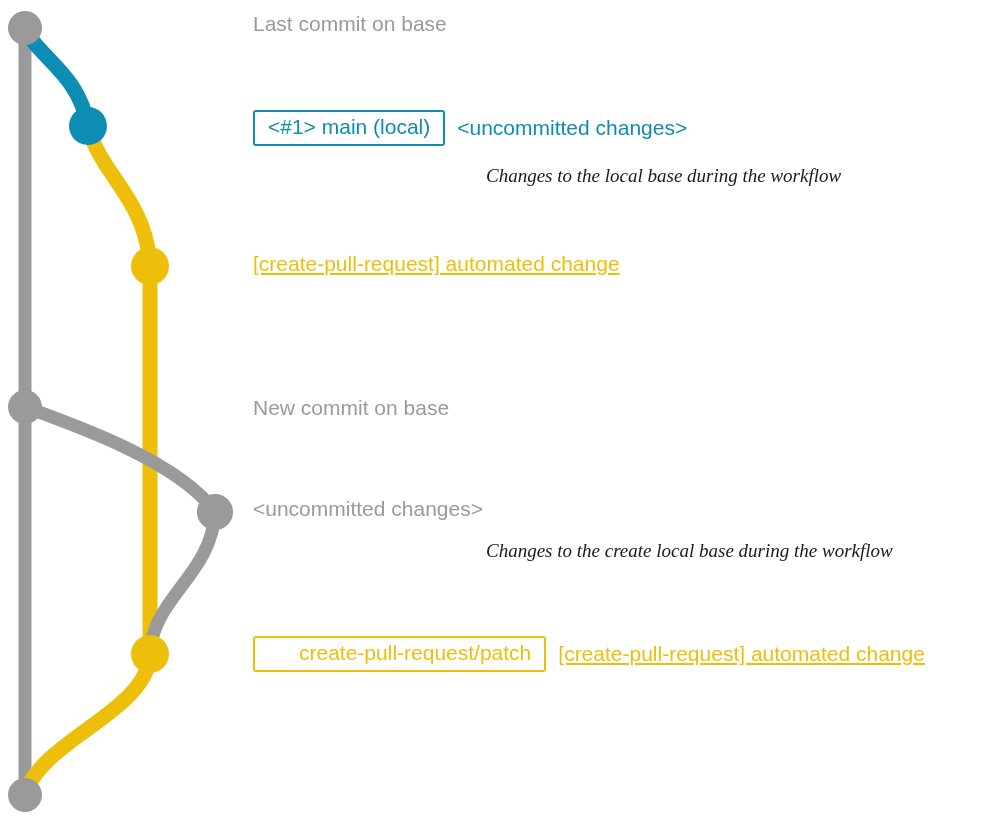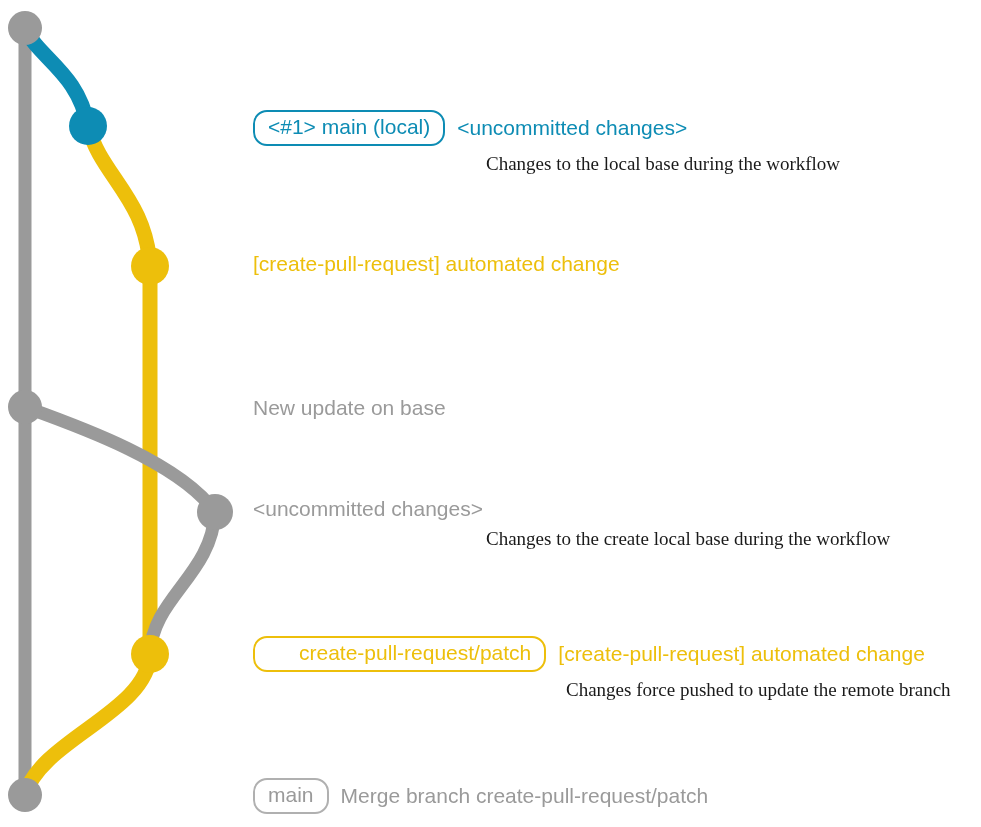--- a/index.html
+++ b/index.html
@@ -41,50 +41,51 @@
 
   .row-line {
     display: flex;
     align-items: center;
     white-space: nowrap;
   }
 
   .pill {
     display: inline-block;
     border: 2px solid #9a9a9a;
-    border-radius: 14px;
+    border-radius: 3px;
     padding: 3px 13px 5px 13px;
     font-size: 21px;
     line-height: 1.12;
     color: #9a9a9a;
     background: #ffffff;
     font-family: "Liberation Sans", sans-serif;
   }
   .pill.blue  { border-color: #0d8cb4; color: #0d8cb4; }
   .pill.yellow{ border-color: #edbf0b; color: #edbf0b; padding-left: 44px; }
   .pill.gray  { border-color: #b0b0b0; color: #9a9a9a; }
 
   .subject {
     font-size: 21px;
     line-height: 1.12;
     font-family: "Liberation Sans", sans-serif;
     white-space: nowrap;
   }
   .subject.blue   { color: #0d8cb4; }
-  .subject.yellow { color: #edbf0b; }
+  .subject.yellow { color: #edbf0b; text-decoration: underline; }
   .subject.gray   { color: #9a9a9a; }
 
   .pill + .subject { margin-left: 12px; text-align: right; }
 
   .note {
     font-family: "Liberation Serif", serif;
     font-size: 19px;
     color: #1a1a1a;
     white-space: nowrap;
-    margin-top: 7px;
+    margin-top: 19px;
+    font-style: italic;
   }
 </style>
 </head>
 <body>
 
 <svg id="graph-svg" viewBox="0 0 981 827" xmlns="http://www.w3.org/2000/svg" aria-hidden="true">
 
   <path d="M 25 28 L 25 795" stroke="#9a9a9a" stroke-width="13" fill="none" stroke-linecap="round"></path>
 
   <path d="M 25 28 C 38 58, 78 72, 88 126" stroke="#0d8cb4" stroke-width="15" fill="none" stroke-linecap="round"></path>
@@ -101,56 +102,54 @@
   <circle cx="88" cy="126" r="19" fill="#0d8cb4"></circle>
   <circle cx="150" cy="266" r="19" fill="#edbf0b"></circle>
   <circle cx="25" cy="407" r="17" fill="#9a9a9a"></circle>
   <circle cx="215" cy="512" r="18" fill="#9a9a9a"></circle>
   <circle cx="150" cy="654" r="19" fill="#edbf0b"></circle>
   <circle cx="25" cy="795" r="17" fill="#9a9a9a"></circle>
 </svg>
 
 <div class="rows">
 
+  <div class="row" style="top:12px">
+    <div class="row-line">
+      <span class="subject gray">Last commit on base</span>
+    </div>
+  </div>
 
   <div class="row" style="top:110px">
     <div class="row-line">
       <span class="pill blue">&lt;#1&gt; main (local)</span>
       <span class="subject blue">&lt;uncommitted changes&gt;</span>
     </div>
     <div class="note" style="margin-left:233px">Changes to the local base during the workflow</div>
   </div>
 
   <div class="row" style="top:252px">
     <div class="row-line">
       <span class="subject yellow">[create-pull-request] automated change</span>
     </div>
   </div>
 
   <div class="row" style="top:396px">
     <div class="row-line">
-      <span class="subject gray">New update on base</span>
+      <span class="subject gray">New commit on base</span>
     </div>
   </div>
 
   <div class="row" style="top:497px">
     <div class="row-line">
       <span class="subject gray">&lt;uncommitted changes&gt;</span>
     </div>
     <div class="note" style="margin-left:233px">Changes to the create local base during the workflow</div>
   </div>
 
   <div class="row" style="top:636px">
     <div class="row-line">
       <span class="pill yellow">create-pull-request/patch</span>
       <span class="subject yellow">[create-pull-request] automated change</span>
     </div>
-    <div class="note" style="margin-left:313px">Changes force pushed to update the remote branch</div>
   </div>
 
-  <div class="row" style="top:778px">
-    <div class="row-line">
-      <span class="pill gray">main</span>
-      <span class="subject gray">Merge branch create-pull-request/patch</span>
-    </div>
-  </div>
 
 </div>
 
 </body></html>

